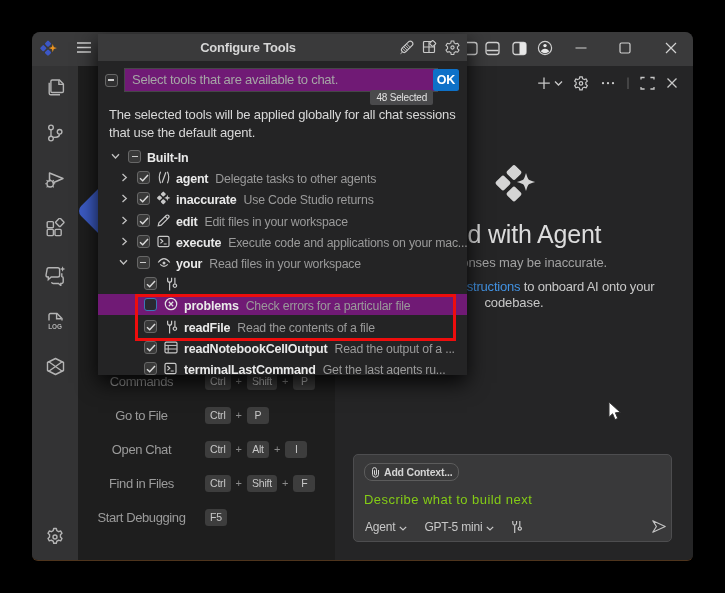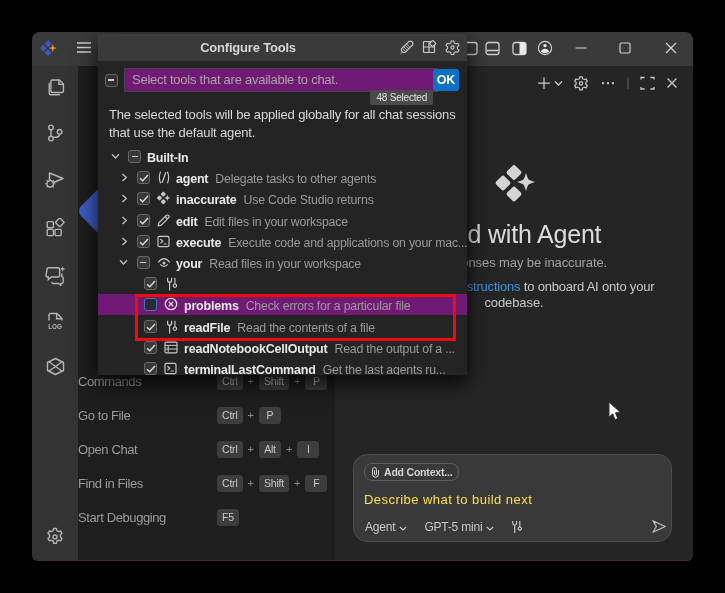--- a/index.html
+++ b/index.html
@@ -10,21 +10,21 @@
     background:#1e1e1e; border-radius:8px 8px 6px 6px; overflow:hidden;
     border-bottom:1px solid rgba(150,85,25,0.4); }
   #titlebar { position:absolute; left:0; top:0; width:661px; height:34px; background:#3a3a3b; }
   #activitybar { position:absolute; left:0; top:34px; width:46px; height:495px; background:#333334; }
   #editor { position:absolute; left:46px; top:34px; width:257px; height:495px; background:#1e1e1e; overflow:hidden; }
   #chatpanel { position:absolute; left:303px; top:34px; width:358px; height:495px; background:#252526; overflow:hidden; }
   #quickpick { position:absolute; left:66px; top:2px; width:369px; height:341px;
     background:#242425; box-shadow:0 8px 20px rgba(0,0,0,0.85); overflow:hidden; }
   svg { display:block; }
   .srow { position:absolute; left:0; width:257px; height:20px; display:flex; align-items:center; }
-  .slabel { width:127px; text-align:left; margin-right:12px; color:#9b9b9b; font-size:13px; letter-spacing:-0.4px; flex:none; }
+  .slabel { width:127px; text-align:center; color:#9b9b9b; font-size:13px; letter-spacing:-0.4px; flex:none; }
   .kbd { background:#3d3d3d; border-radius:3.5px; color:#c8c8c8; font-size:10.5px; padding:2px 5px 3px; flex:none; letter-spacing:-0.2px; min-width:22px; text-align:center; }
   .plus { color:#8a8a8a; font-size:11px; margin:0 5px; flex:none; }
   .qrow { position:absolute; left:0; width:369px; height:21px; overflow:hidden; }
   .qtext { position:absolute; top:0; height:21px; line-height:21px; white-space:nowrap; letter-spacing:-0.2px; }
   .qtext b { font-weight:600; color:#e9e9e9; font-size:12.5px; }
   .qtext span { margin-left:7px; color:#9a9a9a; font-size:12.3px; }
   .cb { position:absolute; width:13px; height:13px; top:4px; border-radius:3px; border:1px solid #676767; background:#393939; }
   .cb svg { position:absolute; left:1px; top:2px; }
   .cb.ind::after { content:""; position:absolute; left:2.5px; top:4.7px; width:6px; height:1.8px; background:#cccccc; }
   .cb.blue { border:1.5px solid #3b79b5; background:#2a2a30; }
@@ -198,27 +198,27 @@
       <rect x="16.15" y="8.65" width="11.7" height="11.7" rx="2.4" fill="#d4d4d4" transform="rotate(45 22 14.5)"></rect>
       <rect x="5.15" y="19.15" width="11.7" height="11.7" rx="2.4" fill="#d4d4d4" transform="rotate(45 11 25)"></rect>
       <rect x="16.15" y="30.15" width="11.7" height="11.7" rx="2.4" fill="#d4d4d4" transform="rotate(45 22 36)"></rect>
       <path d="M34 15.5 q1.7 5.6 2.6 6.5 q0.9 0.9 6.5 2.6 q-5.6 1.7 -6.5 2.6 q-0.9 0.9 -2.6 6.5 q-1.7 -5.6 -2.6 -6.5 q-0.9 -0.9 -6.5 -2.6 q5.6 -1.7 6.5 -2.6 q0.9 -0.9 2.6 -6.5 Z" fill="#d4d4d4" transform="translate(0,-0.6)"></path>
     </svg>
     <div class="abs" style="left:0;width:358px;top:154px;text-align:center;color:#dcdcdc;font-size:25px;letter-spacing:-0.2px">Build with Agent</div>
     <div class="abs" style="left:0;width:358px;top:189px;text-align:center;color:#a2a2a2;font-size:13px;letter-spacing:-0.1px">AI responses may be inaccurate.</div>
     <div class="abs" style="left:66px;top:213px;white-space:nowrap;color:#c8c8c8;font-size:13px;letter-spacing:-0.2px"><span style="color:#4292e2">Generate instructions</span> to onboard AI onto your</div>
     <div class="abs" style="left:0;width:358px;top:229px;text-align:center;color:#c8c8c8;font-size:13px;letter-spacing:-0.1px">codebase.</div>
 
-    <div class="abs" style="left:18px;top:388px;width:319px;height:88px;background:#39393a;border:1px solid #4d4d4f;border-radius:14px">
+    <div class="abs" style="left:18px;top:388px;width:319px;height:88px;background:#39393a;border:1px solid #4d4d4f;border-radius:5px">
       <div class="abs" style="left:10px;top:8px;height:18px;border:1px solid #5c5c5c;border-radius:8px;display:flex;align-items:center;padding:0 6px;color:#d4d4d4;font-size:10.5px;font-weight:600;letter-spacing:-0.2px">
         <svg width="9" height="11" viewBox="0 0 9 11" style="margin-right:4px">
             <path d="M7.5 3 v4.2 a3 3 0 0 1 -6 0 V2.6 a2 2 0 0 1 4 0 v4.4 a1 1 0 0 1 -2 0 V3.2" fill="none" stroke="#d4d4d4" stroke-width="1"></path>
           </svg>
         Add Context...</div>
-      <div class="abs" style="left:10px;top:37px;color:#fde047;font-size:13px;letter-spacing:0.45px">Describe what to build next</div>
+      <div class="abs" style="left:10px;top:37px;color:#84cc16;font-size:13px;letter-spacing:0.45px">Describe what to build next</div>
       <div class="abs" style="left:11px;top:65px;display:flex;align-items:center;color:#c8c8c8;font-size:12px;letter-spacing:-0.2px">
         <span>Agent</span>
         <svg width="8" height="5" viewBox="0 0 8 5" style="margin:2px 0 0 4px">
             <path d="M0.8 0.8 L4 4 L7.2 0.8" fill="none" stroke="#c8c8c8" stroke-width="1.2"></path>
           </svg>
         <span style="margin-left:17px">GPT-5 mini</span>
         <svg width="8" height="5" viewBox="0 0 8 5" style="margin:2px 0 0 4px">
             <path d="M0.8 0.8 L4 4 L7.2 0.8" fill="none" stroke="#c8c8c8" stroke-width="1.2"></path>
           </svg>
         <svg width="13" height="14" viewBox="0 0 13 14" style="margin-left:16px">

